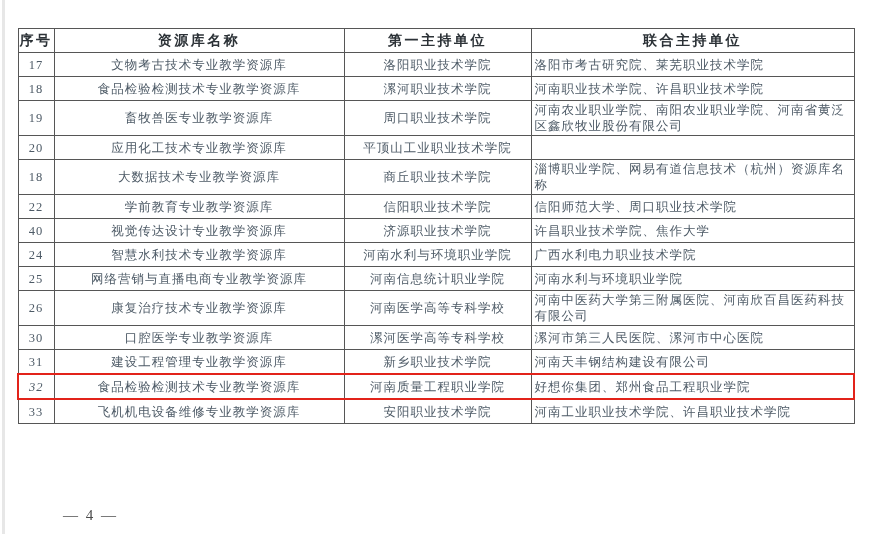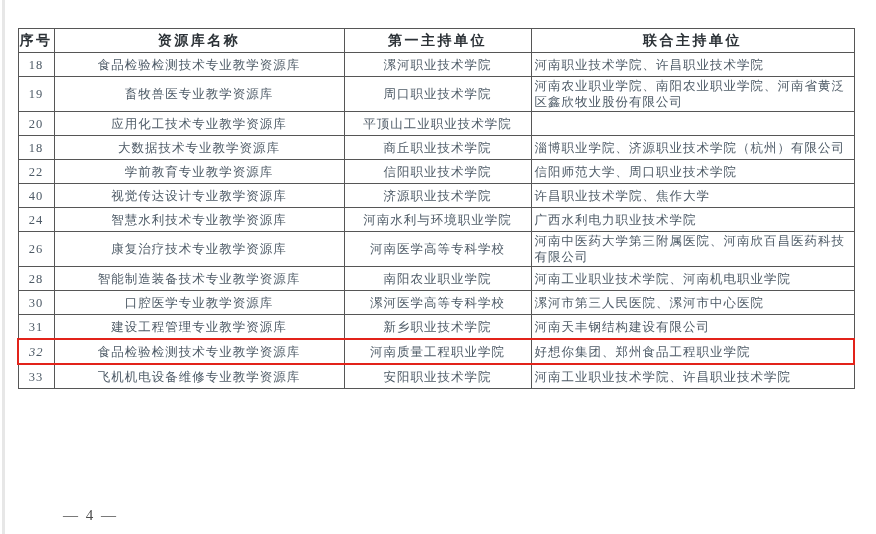--- a/index.html
+++ b/index.html
@@ -89,20 +89,26 @@
     <thead>
       <tr>
         <th>序号</th>
         <th>资源库名称</th>
         <th>第一主持单位</th>
         <th>联合主持单位</th>
       </tr>
     </thead>
     <tbody>
         <tr>
+          <td>17</td>
+          <td>文物考古技术专业教学资源库</td>
+          <td>洛阳职业技术学院</td>
+          <td>洛阳市考古研究院、莱芜职业技术学院</td>
+        </tr>
+        <tr>
           <td>18</td>
           <td>食品检验检测技术专业教学资源库</td>
           <td>漯河职业技术学院</td>
           <td>河南职业技术学院、许昌职业技术学院</td>
         </tr>
         <tr>
           <td>19</td>
           <td>畜牧兽医专业教学资源库</td>
           <td>周口职业技术学院</td>
           <td>河南农业职业学院、南阳农业职业学院、河南省黄泛区鑫欣牧业股份有限公司</td>
@@ -110,51 +116,51 @@
         <tr>
           <td>20</td>
           <td>应用化工技术专业教学资源库</td>
           <td>平顶山工业职业技术学院</td>
           <td></td>
         </tr>
         <tr>
           <td>18</td>
           <td>大数据技术专业教学资源库</td>
           <td>商丘职业技术学院</td>
-          <td>淄博职业学院、济源职业技术学院（杭州）有限公司</td>
+          <td>淄博职业学院、网易有道信息技术（杭州）资源库名称</td>
         </tr>
         <tr>
           <td>22</td>
           <td>学前教育专业教学资源库</td>
           <td>信阳职业技术学院</td>
           <td>信阳师范大学、周口职业技术学院</td>
         </tr>
         <tr>
           <td>40</td>
           <td>视觉传达设计专业教学资源库</td>
           <td>济源职业技术学院</td>
           <td>许昌职业技术学院、焦作大学</td>
         </tr>
         <tr>
           <td>24</td>
           <td>智慧水利技术专业教学资源库</td>
           <td>河南水利与环境职业学院</td>
           <td>广西水利电力职业技术学院</td>
         </tr>
         <tr>
+          <td>25</td>
+          <td>网络营销与直播电商专业教学资源库</td>
+          <td>河南信息统计职业学院</td>
+          <td>河南水利与环境职业学院</td>
+        </tr>
+        <tr>
           <td>26</td>
           <td>康复治疗技术专业教学资源库</td>
           <td>河南医学高等专科学校</td>
           <td>河南中医药大学第三附属医院、河南欣百昌医药科技有限公司</td>
-        </tr>
-        <tr>
-          <td>28</td>
-          <td>智能制造装备技术专业教学资源库</td>
-          <td>南阳农业职业学院</td>
-          <td>河南工业职业技术学院、河南机电职业学院</td>
         </tr>
         <tr>
           <td>30</td>
           <td>口腔医学专业教学资源库</td>
           <td>漯河医学高等专科学校</td>
           <td>漯河市第三人民医院、漯河市中心医院</td>
         </tr>
         <tr>
           <td>31</td>
           <td>建设工程管理专业教学资源库</td>

